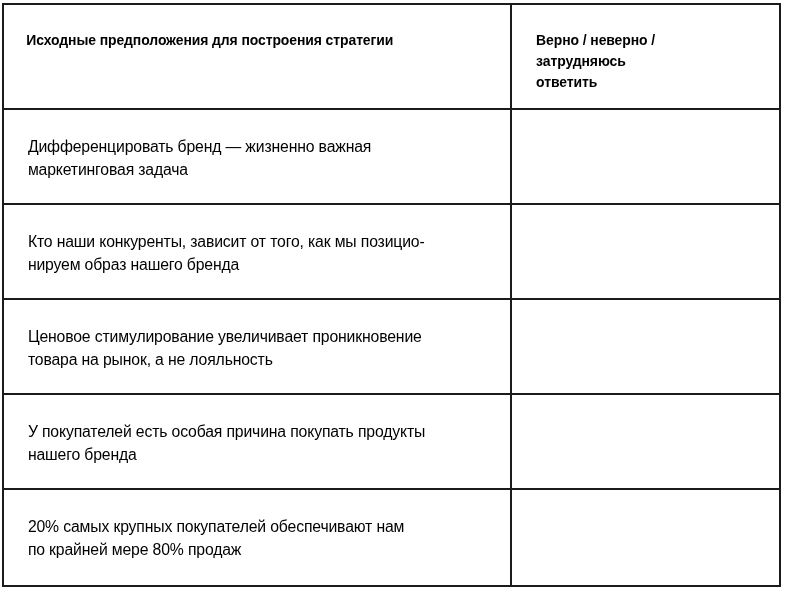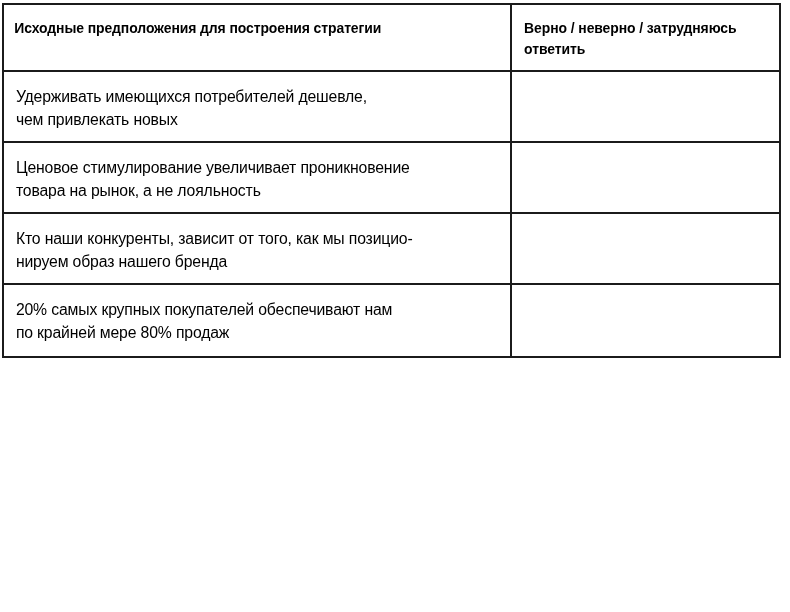--- a/index.html
+++ b/index.html
@@ -29,21 +29,21 @@
     top: 3px;
     width: 777px;
     border-collapse: collapse;
     table-layout: fixed;
     background: #ffffff;
   }
 
   table.survey td {
     border: 2px solid #1b1b1b;
     vertical-align: top;
-    padding: 4px;
+    padding: 16px;
     background: #ffffff;
   }
 
   col.c-statement { width: 508px; }
   col.c-answer    { width: 269px; }
 
   
   tr.header-row td {
     height: 57px;
   }
@@ -98,53 +98,62 @@
       <tr class="header-row">
         <td>
           <div class="hdr-text hdr-statement">Исходные предположения для построения стратегии</div>
         </td>
         <td>
           <div class="hdr-text hdr-answer">Верно / неверно / затрудняюсь
 ответить</div>
         </td>
       </tr>
 
+      <tr class="body-row">
+        <td>
+          <div class="stmt-text">Дифференцировать бренд — жизненно важная
+маркетинговая задача</div>
+        </td>
+        <td class="answer-cell">
+          <span class="answer-blank"></span>
+        </td>
+      </tr>
+
 
 
       <tr class="body-row">
         <td>
-          <div class="stmt-text">Удерживать имеющихся потребителей дешевле,
-чем привлекать новых</div>
+          <div class="stmt-text">Кто наши конкуренты, зависит от того, как мы позицио-
+нируем образ нашего бренда</div>
         </td>
         <td class="answer-cell">
           <span class="answer-blank"></span>
         </td>
       </tr>
 
       <tr class="body-row">
         <td>
           <div class="stmt-text">Ценовое стимулирование увеличивает проникновение
 товара на рынок, а не лояльность</div>
         </td>
         <td class="answer-cell">
           <span class="answer-blank"></span>
         </td>
       </tr>
 
+
       <tr class="body-row">
         <td>
-          <div class="stmt-text">Кто наши конкуренты, зависит от того, как мы позицио-
-нируем образ нашего бренда</div>
+          <div class="stmt-text">У покупателей есть особая причина покупать продукты
+нашего бренда</div>
         </td>
         <td class="answer-cell">
           <span class="answer-blank"></span>
         </td>
       </tr>
-
-
 
 
       <tr class="body-row tall">
         <td>
           <div class="stmt-text">20% самых крупных покупателей обеспечивают нам
 по крайней мере 80% продаж</div>
         </td>
         <td class="answer-cell">
           <span class="answer-blank"></span>
         </td>

